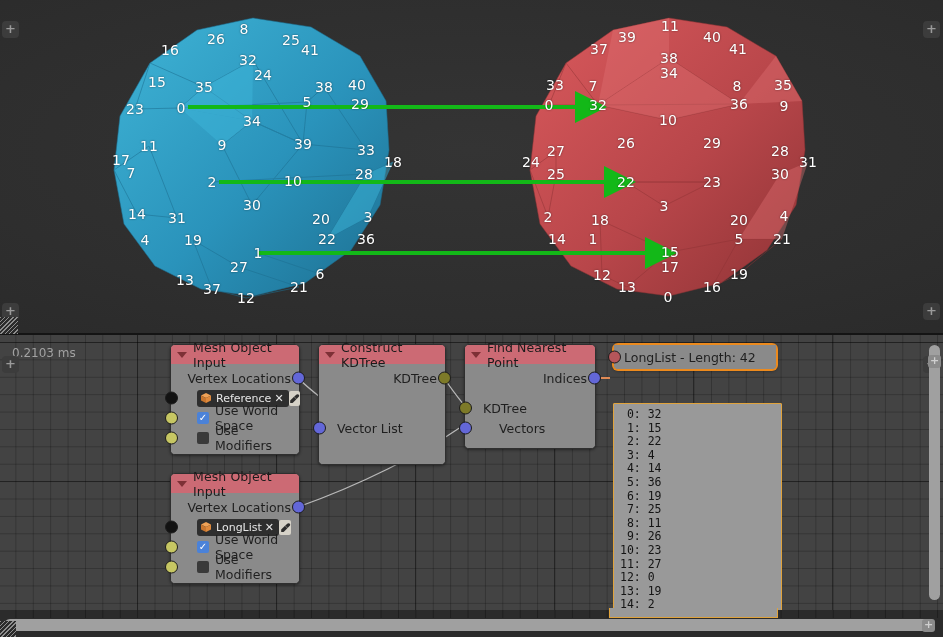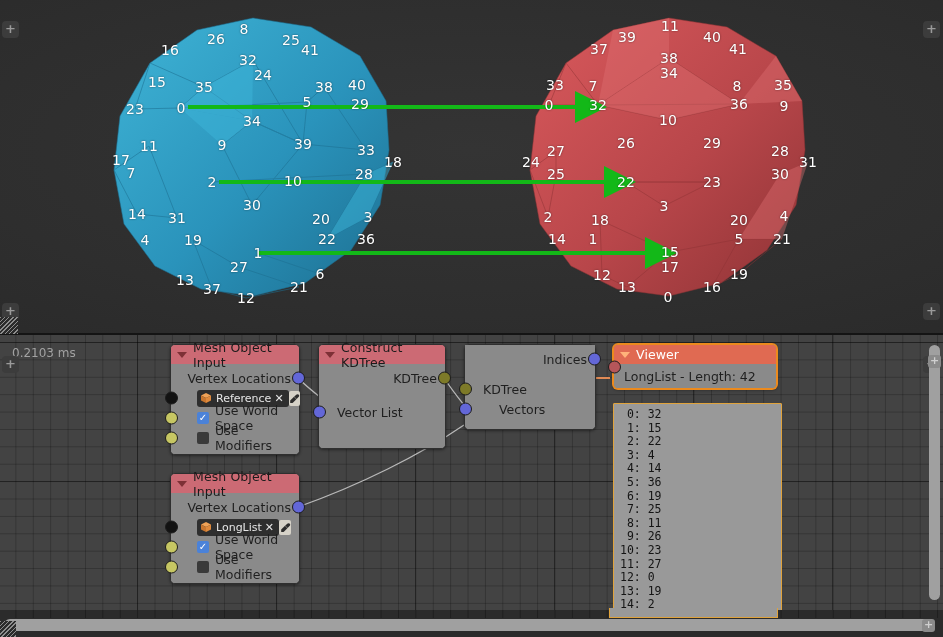--- a/index.html
+++ b/index.html
@@ -349,49 +349,49 @@
   <div class="node" style="left:318px;top:344px;width:126px;">
     <div class="nhead">
       <div class="tri"></div>
       <span class="ntitle">Construct KDTree</span>
     </div>
     <div class="nbody" style="padding-bottom:26px;">
       <div class="row right">
         <span class="lbl">KDTree</span>
         <span class="sock out s-kd"></span>
       </div>
-      <div class="row" style="margin-top:14px;">
+      <div class="row" style="margin-top:30px;">
         <span class="sock in s-vec"></span>
         <span class="lbl" style="margin-left:10px;">Vector List</span>
       </div>
     </div>
   </div>
 
   <div class="node" style="left:464px;top:344px;width:130px;">
+    <div class="nhead">
+      <div class="tri"></div>
+      <span class="ntitle">Find Nearest Point</span>
+    </div>
     <div class="nbody" style="padding-bottom:10px;">
       <div class="row right">
         <span class="lbl">Indices</span>
         <span class="sock out s-vec"></span>
       </div>
       <div class="row" style="margin-top:10px;">
         <span class="sock in s-kd"></span>
         <span class="lbl" style="margin-left:10px;">KDTree</span>
       </div>
       <div class="row">
         <span class="sock in s-vec"></span>
         <span class="lbl" style="margin-left:26px;">Vectors</span>
       </div>
     </div>
   </div>
 
   <div class="node sel" style="left:613px;top:344px;width:162px;">
-    <div class="nhead sel">
-      <div class="tri sel"></div>
-      <span class="ntitle sel">Viewer</span>
-    </div>
     <div class="nbody" style="padding:0;">
       <div class="viewer-sub">
         <span class="sock in s-red" style="left:-6px;position:absolute;"></span>
         <span>LongList - Length: 42</span>
       </div>
     </div>
   </div>
 
   <div class="listbox" style="position:absolute;left:609px;top:400px;width:167px;">
     <div id="viewer-rows">

